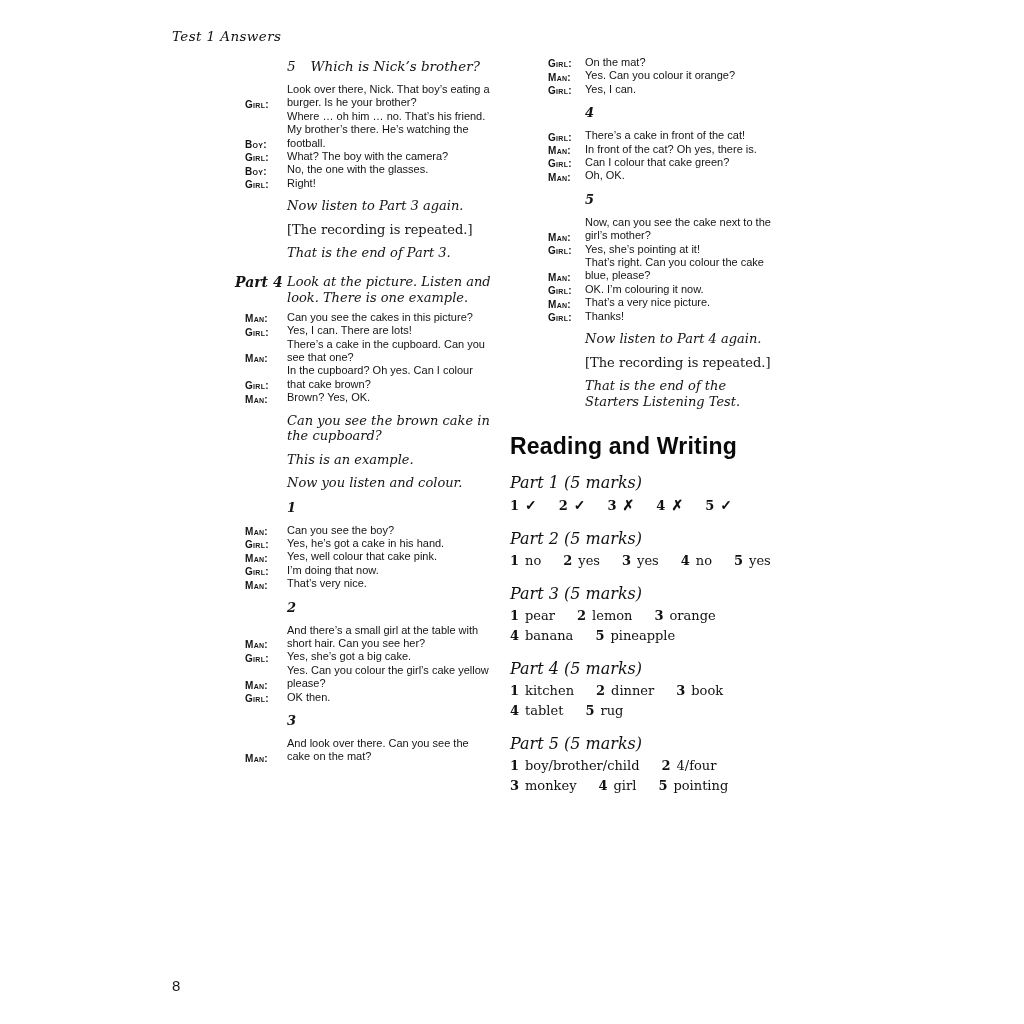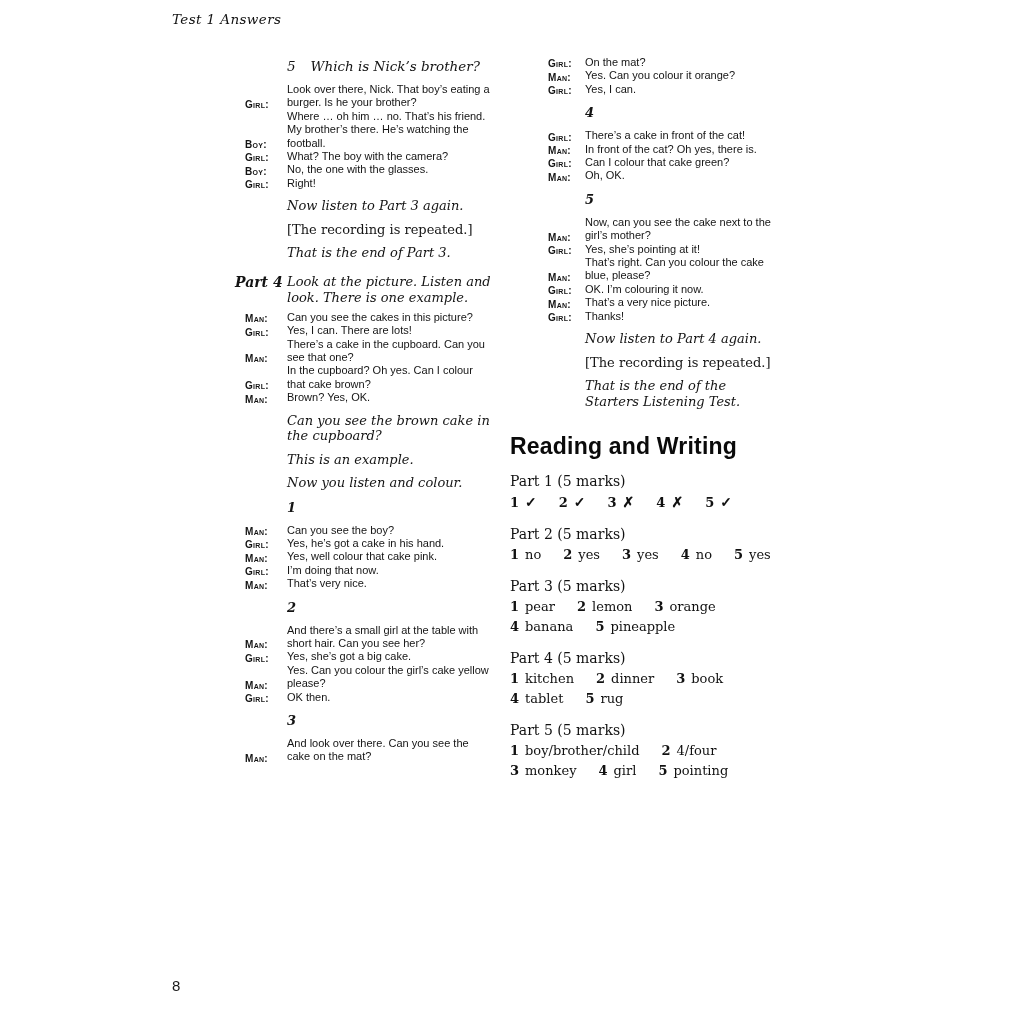--- a/index.html
+++ b/index.html
@@ -6,21 +6,21 @@
   body{background:#e8e8e8;}
   .page{
     position:relative;
     width:1024px;height:1024px;
     background:#ffffff;
     color:#111;
     font-family:"Liberation Sans", sans-serif;
     overflow:hidden;
   }
   .running-head{
-    position:absolute;left:172px;top:11px;
+    position:absolute;left:172px;top:28px;
     font-family:"DejaVu Serif", serif;
     font-style:italic;font-size:13.5px;letter-spacing:.4px;
   }
   .col{position:absolute;top:56px;}
   .col-left{left:235px;width:268px;}
   .col-right{left:510px;width:288px;}
 
   
   .block{color:#141414;}
   .question{display:flex;margin:2px 0 9px 52px;
@@ -46,22 +46,22 @@
     font-family:"DejaVu Serif", serif;font-style:italic;font-size:14px;font-weight:600;}
   .part-text{font-family:"DejaVu Serif", serif;font-style:italic;
     font-size:13px;line-height:16px;width:214px;}
 
   
   .rw-heading{
     margin:24px 0 2px 0;
     font-family:"Liberation Sans", sans-serif;
     font-weight:bold;font-size:23px;letter-spacing:.2px;color:#0a0a0a;}
   .rw-part{margin:0;}
-  .rw-title{font-family:"DejaVu Serif", serif;
-    font-size:14px;margin:13px 0 3px 0;}
+  .rw-title{font-family:"DejaVu Serif", serif;font-style:italic;
+    font-size:16px;margin:13px 0 3px 0;}
   .rw-answers{font-family:"DejaVu Serif", serif;font-size:13px;line-height:20px;width:284px;}
   .rw-item{display:inline-block;margin-right:22px;white-space:nowrap;}
   .rw-num{font-weight:bold;margin-right:6px;}
   .rw-val.mark{font-weight:bold;font-size:14px;}
 
   .page-number{
     position:absolute;left:172px;top:977px;
     font-size:15px;color:#1a1a1a;}
 </style>
 </head>

